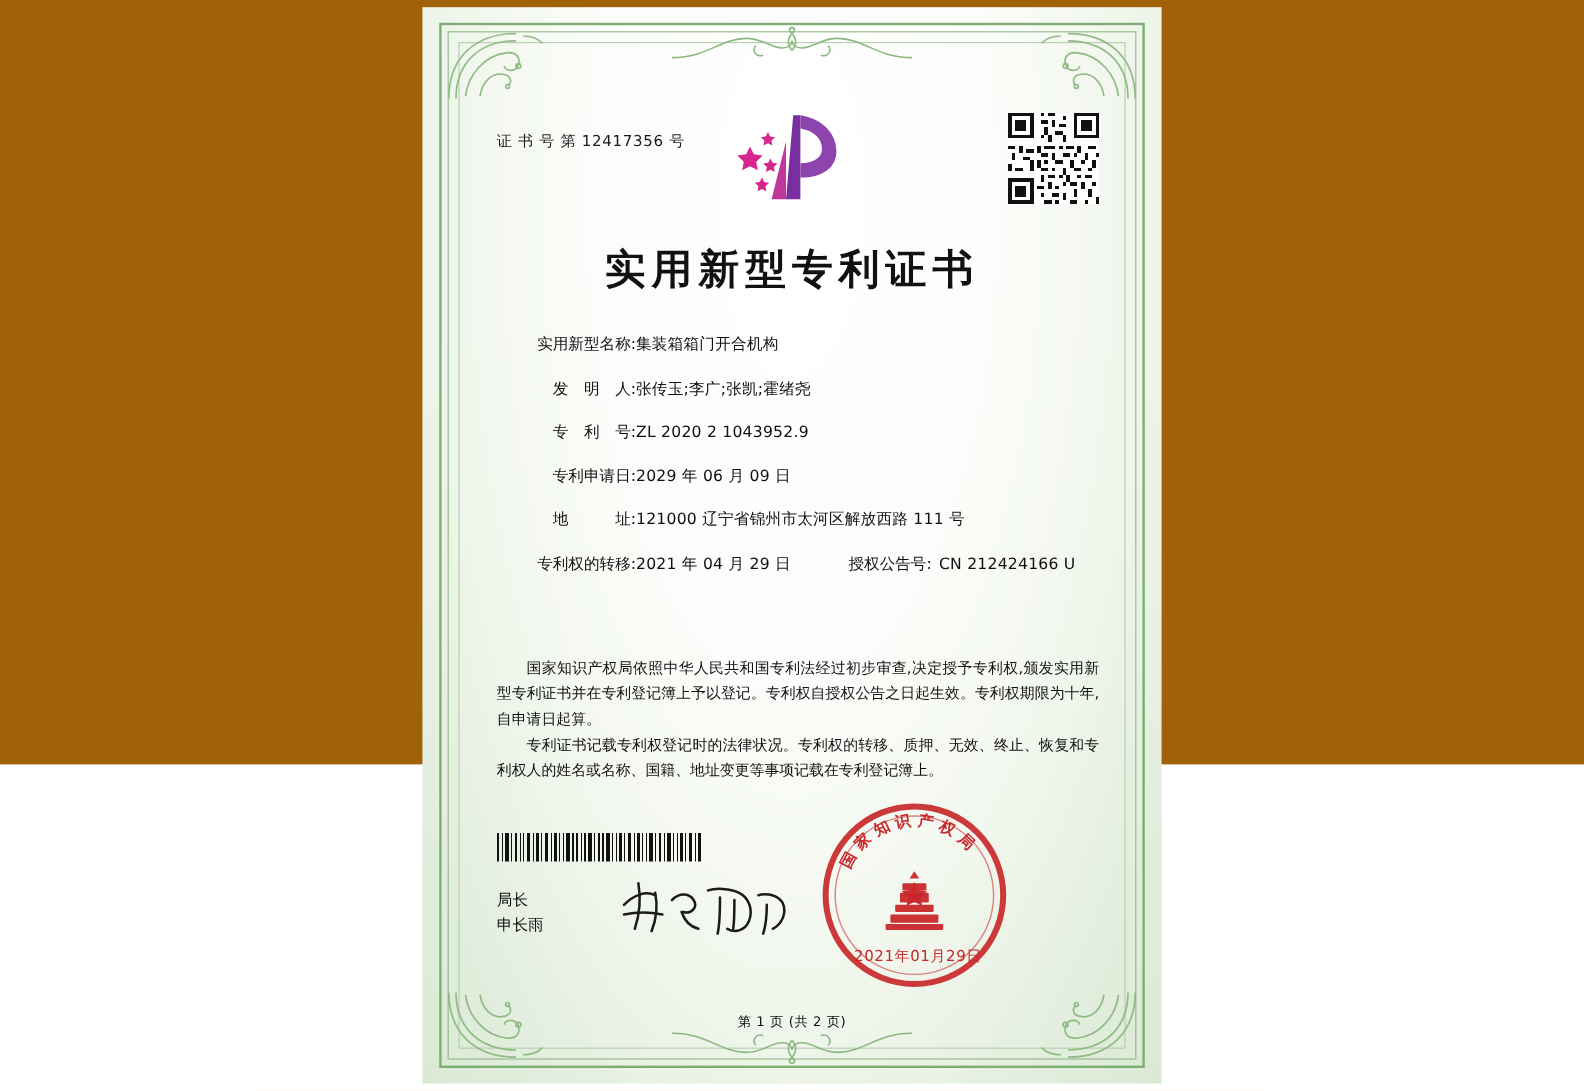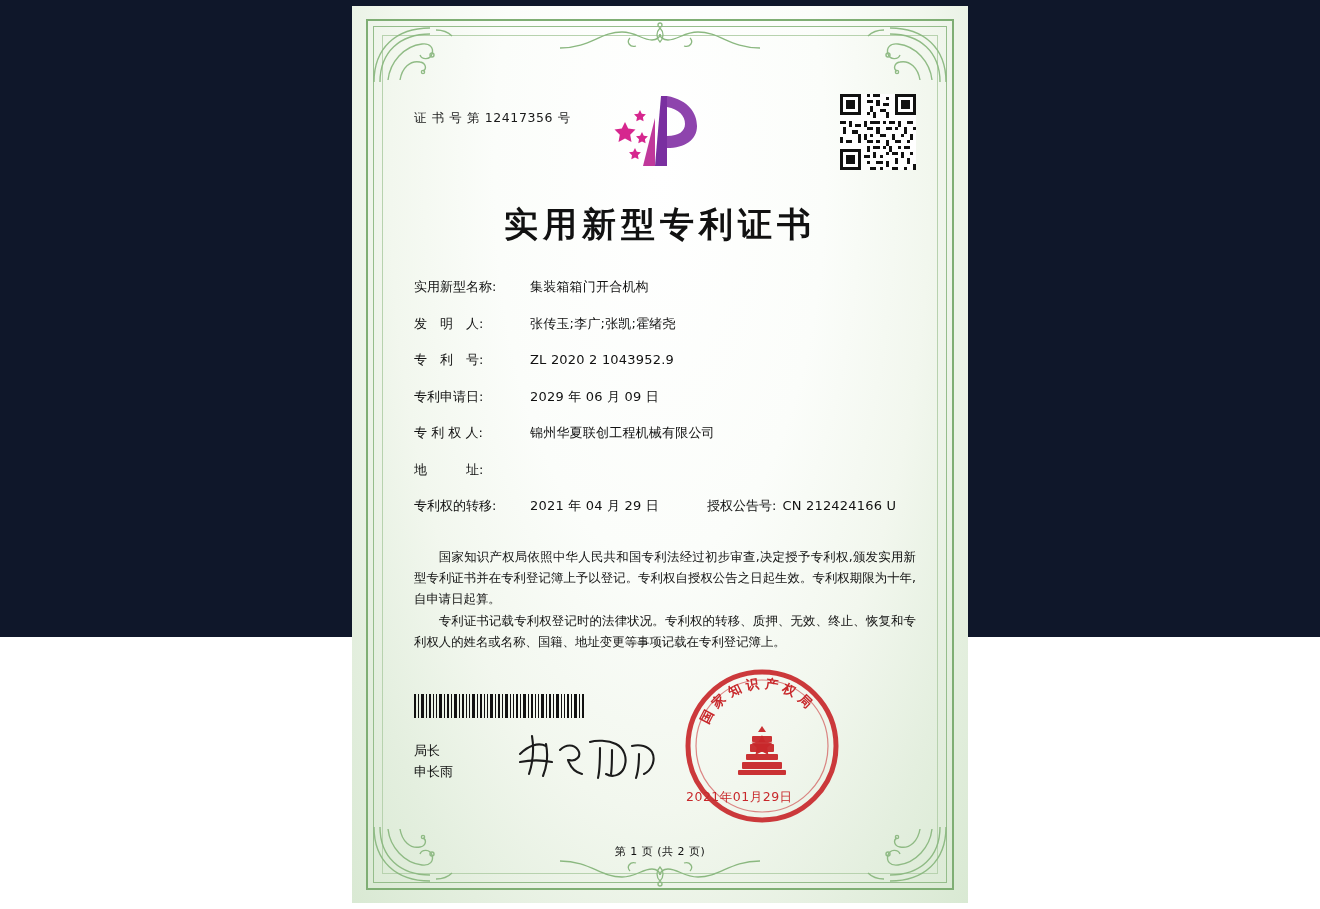--- a/index.html
+++ b/index.html
@@ -10,21 +10,21 @@
   body {
     width: 1320px;
     height: 909px;
     font-family: "Liberation Serif", serif;
     overflow: hidden;
   }
   .page {
     position: relative;
     width: 1320px;
     height: 637px;
-    background: #0f172a;
+    background: #a16207;
   }
   
   .cert {
     position: absolute;
     left: 352px;
     top: 6px;
     width: 616px;
     height: 897px;
     background:
       radial-gradient(ellipse at 50% 18%, #ffffff 0%, #fbfdfa 38%, #f2f7ee 62%, #e4efdf 82%, #d9e9d3 100%);
@@ -134,20 +134,21 @@
     margin-bottom: 18.5px;
     font-size: 13px;
     color: #111;
     font-family: "DejaVu Sans", "Liberation Sans", sans-serif;
     white-space: nowrap;
   }
   .flabel {
     width: 116px;
     flex: 0 0 116px;
     letter-spacing: 0px;
+    text-align: right;
   }
   .fvalue { letter-spacing: .2px; }
   .frow.dual .flabel2 {
     margin-left: 48px;
     margin-right: 6px;
   }
 
   
   .para {
     position: absolute;
@@ -200,21 +201,21 @@
     top: 660px;
     width: 160px;
     height: 160px;
   }
   .seal svg { width: 100%; height: 100%; display: block; }
   .seal-date {
     position: absolute;
     left: 334px;
     top: 783px;
     width: 158px;
-    text-align: left;
+    text-align: center;
     font-size: 12.5px;
     color: #c8282b;
     font-family: "DejaVu Sans", "Liberation Sans", sans-serif;
     letter-spacing: .5px;
   }
 
   
   .footer {
     position: absolute;
     left: 0; right: 0;
@@ -412,25 +413,22 @@
       </div>
       <div class="frow">
         <span class="flabel">专　利　号:</span>
         <span class="fvalue">ZL 2020 2 1043952.9</span>
       </div>
       <div class="frow">
         <span class="flabel">专利申请日:</span>
         <span class="fvalue">2029 年 06 月 09 日</span>
       </div>
       <div class="frow">
-        <span class="flabel">专 利 权 人:</span>
-        <span class="fvalue">锦州华夏联创工程机械有限公司</span>
-      </div>
-      <div class="frow">
         <span class="flabel">地　　　址:</span>
+        <span class="fvalue">121000 辽宁省锦州市太河区解放西路 111 号</span>
       </div>
       <div class="frow dual">
         <span class="flabel">专利权的转移:</span>
         <span class="fvalue">2021 年 04 月 29 日</span>
         <span class="flabel2">授权公告号:</span>
         <span class="fvalue">CN 212424166 U</span>
       </div>
     </div>
 
     <div class="para p2">专利证书记载专利权登记时的法律状况。专利权的转移、质押、无效、终止、恢复和专利权人的姓名或名称、国籍、地址变更等事项记载在专利登记簿上。</div>

